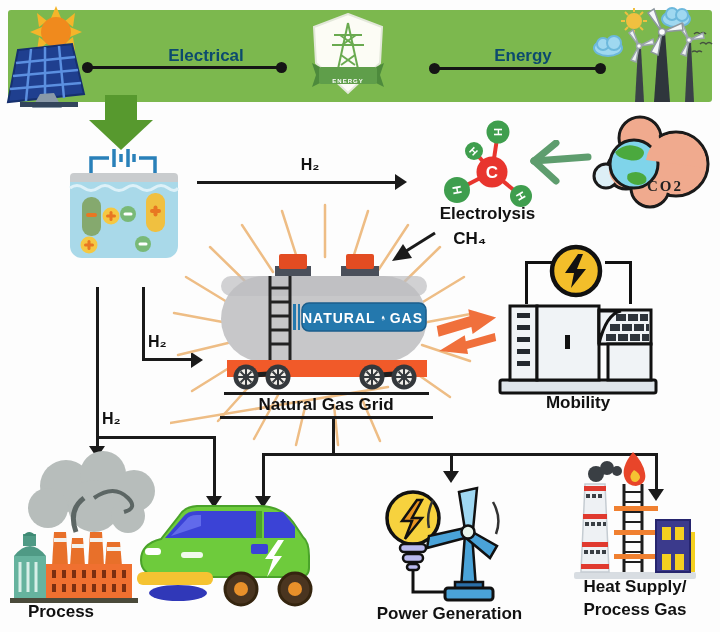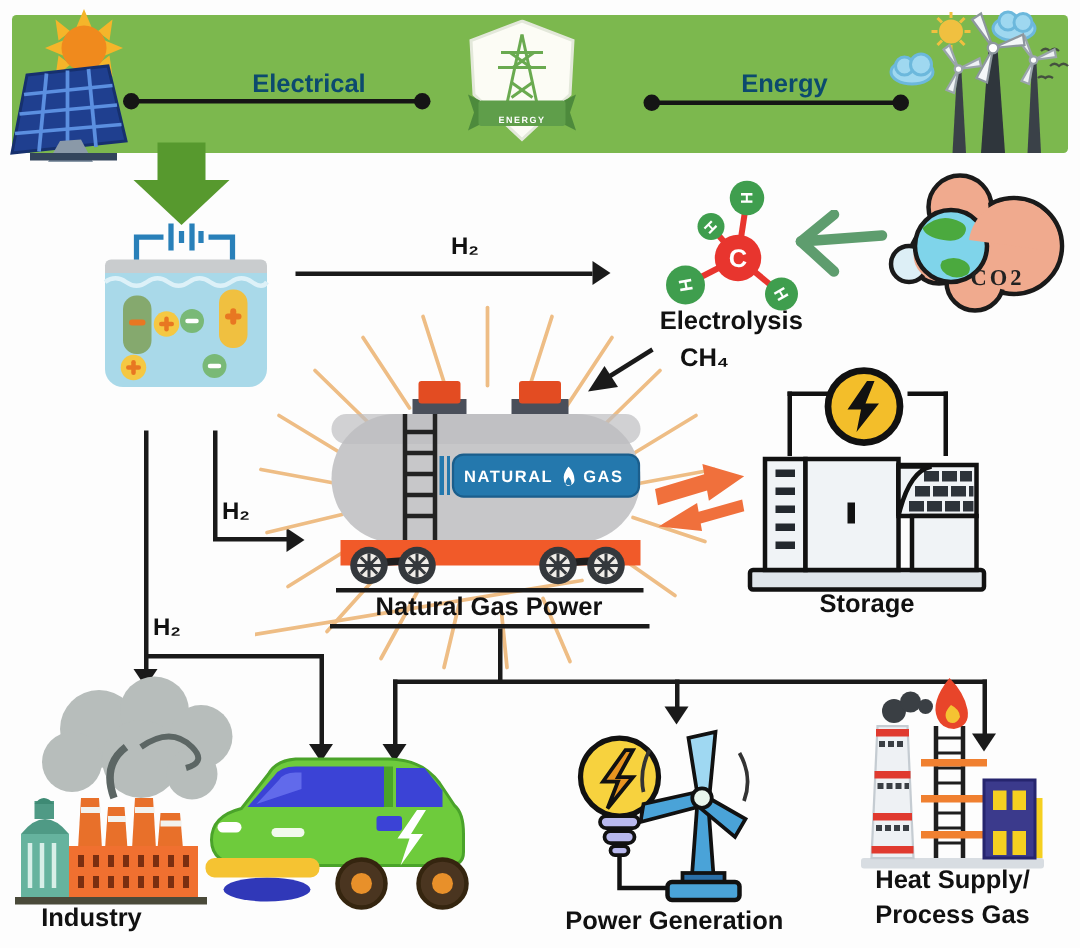--- a/index.html
+++ b/index.html
@@ -18,21 +18,21 @@
   #banner{position:absolute;left:8px;top:10px;width:704px;height:92px;background:#7cb84e;
           border-radius:3px;}
   .bdot{position:absolute;width:11px;height:11px;border-radius:50%;background:#151515;}
   .bline{position:absolute;height:3px;background:#151515;}
   .blabel{position:absolute;font-weight:bold;font-size:17px;color:#0c4a6e;text-align:center;}
   #badge-text{position:absolute;left:312px;top:78px;width:72px;text-align:center;
               font-size:6px;font-weight:bold;color:#fff;letter-spacing:1px;}
   
   #tank-banner-text{position:absolute;left:302px;top:306px;width:121px;height:24px;
       display:flex;align-items:center;justify-content:center;gap:5px;color:#fff;
-      font-weight:bold;font-size:11px;letter-spacing:1px;}
+      font-weight:bold;font-size:14px;letter-spacing:1px;}
   #co2-text{position:absolute;left:638px;top:178px;width:54px;text-align:center;
       font-weight:bold;font-size:15px;letter-spacing:2px;color:#222;font-family:Liberation Serif, serif;}
   .bracket{position:absolute;width:24px;height:40px;}
   #bracket-l{left:525px;top:261px;border-top:3.5px solid #111;border-left:3.5px solid #111;}
   #bracket-r{left:605px;top:261px;border-top:3.5px solid #111;border-right:3.5px solid #111;}
 </style>
 </head>
 <body>
 
 <div id="stage">
@@ -305,21 +305,21 @@
   <div id="tank-banner-text">
     <span>NATURAL</span>
     <svg width="10" height="15" viewBox="0 0 10 15">
       <path d="M5,0 Q1,5 2,9 a3.5,3.5 0 0 0 7,0 Q9,4 5,0 M5,13 a2,2 0 0 1 -2,-2 q0,-2 2,-4 q2,2 2,4 a2,2 0 0 1 -2,2" fill="#fff" fill-rule="evenodd"></path>
     </svg>
     <span>GAS</span>
   </div>
 
   <div class="line" style="left:224px;top:392px;width:205px;height:3px;"></div>
   <div class="line" style="left:220px;top:416px;width:213px;height:3px;"></div>
-  <div class="lbl" style="left:246px;top:395px;width:160px;">Natural Gas Power</div>
+  <div class="lbl" style="left:246px;top:395px;width:160px;">Natural Gas Grid</div>
 
   <svg class="abs" style="left:438px;top:114px" width="104" height="98" viewBox="0 0 104 98">
     <g stroke="#e8352e" stroke-width="4">
       <line x1="54" y1="58" x2="60" y2="18"></line>
         <line x1="54" y1="58" x2="36" y2="37"></line>
       <line x1="54" y1="58" x2="19" y2="76"></line>
         <line x1="54" y1="58" x2="83" y2="82"></line>
     </g>
     <circle cx="60" cy="18" r="11.5" fill="#3f9e4e"></circle>
     <circle cx="36" cy="37" r="9" fill="#3f9e4e"></circle>
@@ -401,21 +401,21 @@
         <rect x="138" y="26" width="10" height="7"></rect>
         <rect x="150" y="26" width="3" height="7"></rect>
       <rect x="110" y="36" width="10" height="7"></rect>
         <rect x="122" y="36" width="10" height="7"></rect>
         <rect x="134" y="36" width="10" height="7"></rect>
         <rect x="146" y="36" width="7" height="7"></rect>
     </g>
     <path d="M103,46 Q110,16 125,13 L103,13 Z" fill="#f0f3f6" stroke="#111" stroke-width="3"></path>
     <rect x="112" y="46" width="43" height="36" fill="#f0f3f6" stroke="#111" stroke-width="3"></rect>
   </svg>
-  <div class="lbl" style="left:528px;top:393px;width:100px;">Storage</div>
+  <div class="lbl" style="left:528px;top:393px;width:100px;">Mobility</div>
 
   <svg class="abs" style="left:428px;top:308px" width="76" height="46" viewBox="0 0 76 46">
     <g transform="rotate(-10 38 23)" fill="#f0703c">
       <polygon points="10,13 44,9 44,2 70,15 44,27 44,20 10,24"></polygon>
       <polygon points="66,30 36,33 36,27 8,38 36,46 36,41 66,38"></polygon>
     </g>
   </svg>
 
   <div class="line" style="left:332px;top:419px;width:3px;height:36px;"></div>
   <div class="line" style="left:262px;top:453px;width:396px;height:3px;"></div>
@@ -477,21 +477,21 @@
         <rect x="56" y="138" width="4" height="8"></rect>
         <rect x="66" y="138" width="4" height="8"></rect>
         <rect x="76" y="138" width="4" height="8"></rect>
         <rect x="86" y="138" width="4" height="8"></rect>
         <rect x="96" y="138" width="4" height="8"></rect>
         <rect x="106" y="138" width="4" height="8"></rect>
         <rect x="116" y="138" width="4" height="8"></rect>
     </g>
     <rect x="4" y="152" width="128" height="5" fill="#4a4a3a"></rect>
   </svg>
-  <div class="lbl" style="left:11px;top:602px;width:100px;">Industry</div>
+  <div class="lbl" style="left:11px;top:602px;width:100px;">Process</div>
 
   <svg class="abs" style="left:131px;top:496px" width="184" height="112" viewBox="0 0 184 112">
     <ellipse cx="47" cy="97" rx="29" ry="8" fill="#3038b8"></ellipse>
     <path d="M10,64 Q10,48 30,43 L48,20 Q53,11 66,10 L128,10 Q150,10 162,26 L172,41 Q178,46 178,60 L178,72 Q178,81 168,81 L32,81 Q10,80 10,64 Z" fill="#6ecb3c" stroke="#4aa32a" stroke-width="2"></path>
     <path d="M34,42 L52,21 Q56,15 66,15 L125,15 L125,42 Z" fill="#3b43d6"></path>
     <path d="M125,42 L125,15 L131,15 L131,42 Z" fill="#4aa32a"></path>
     <polygon points="133,16 152,16 164,31 164,42 133,42" fill="#3b43d6"></polygon>
     <path d="M40,40 L55,24 Q58,19 66,19 L70,19 L70,30 Z" fill="#6b74f0" opacity="0.8"></path>
     <rect x="120" y="48" width="17" height="10" rx="2" fill="#3b43d6"></rect>
     <rect x="14" y="52" width="16" height="7" rx="3.5" fill="#fff"></rect>

